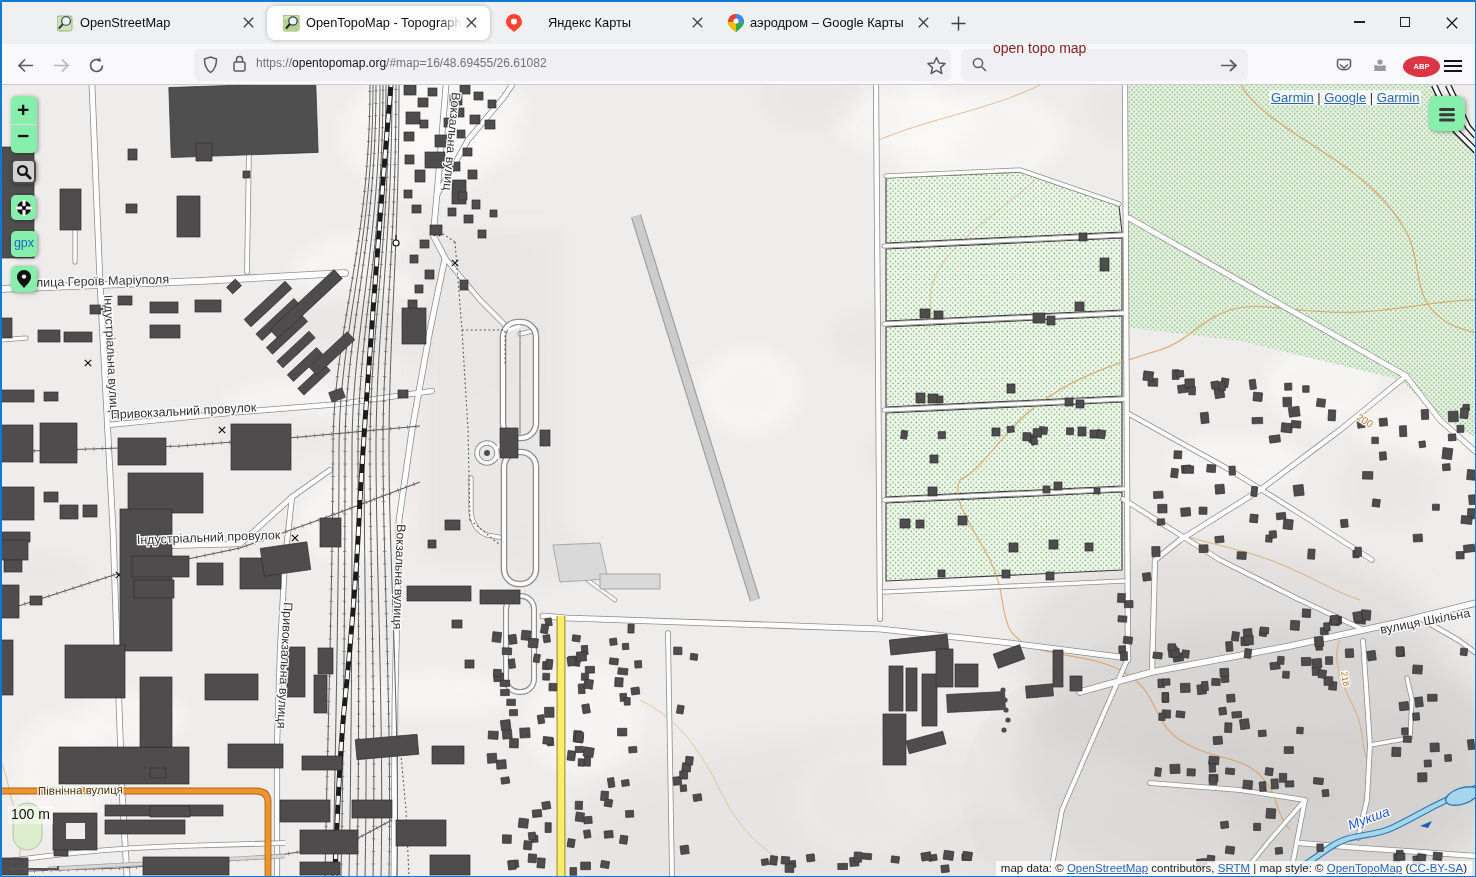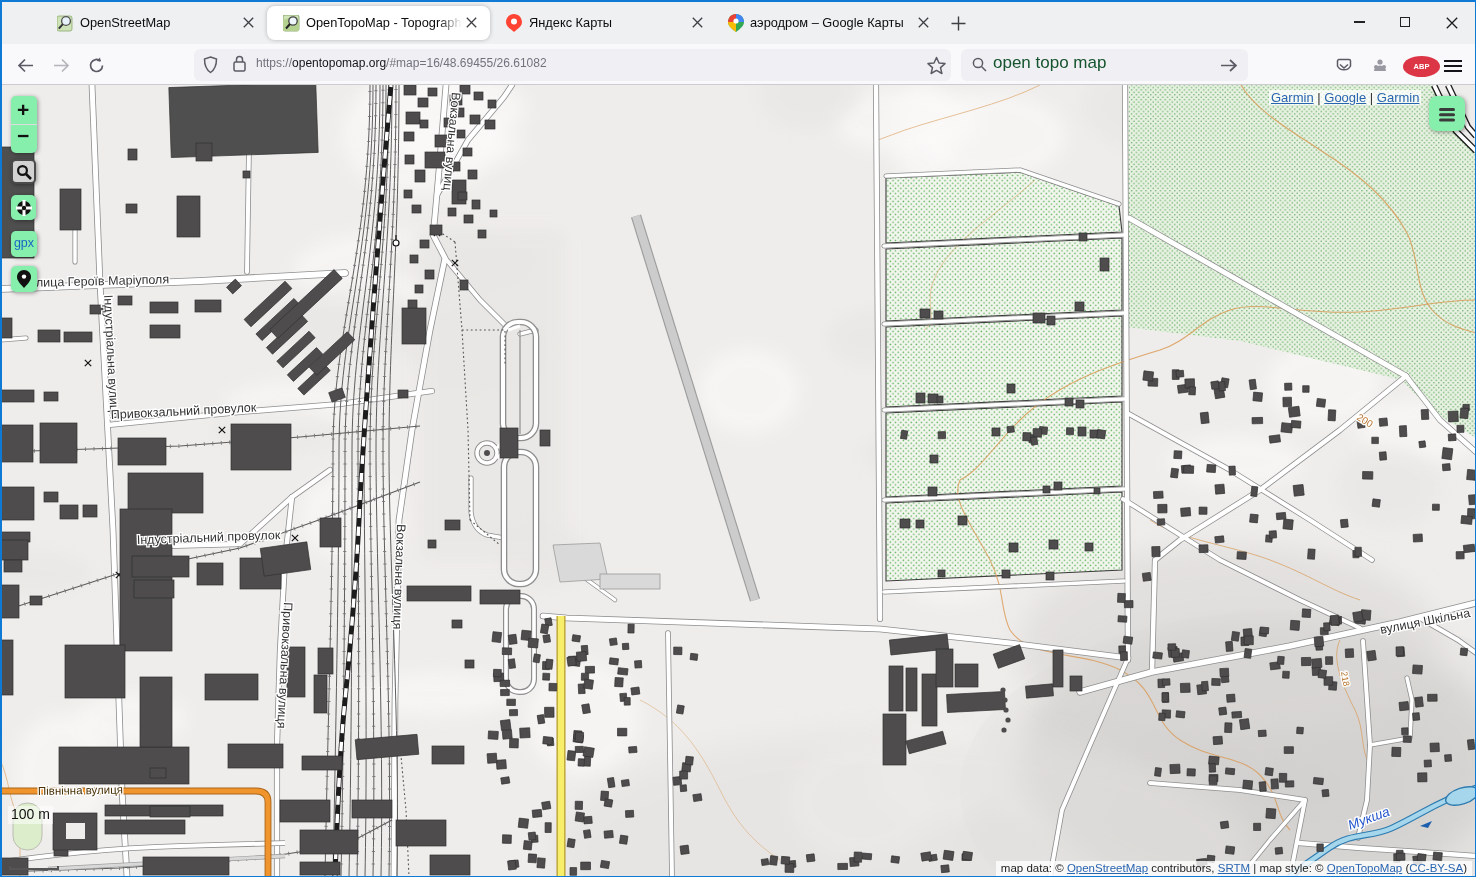--- a/index.html
+++ b/index.html
@@ -767,21 +767,21 @@
   </svg>
 <div class="abs tabtitle" style="left:306px;top:15px;z-index:2;width:156px;overflow:hidden;-webkit-mask-image:linear-gradient(90deg,#000 85%,transparent)">OpenTopoMap - Topographische</div>
 <svg class="abs" style="left:466px;top:17px;z-index:2" width="11" height="11" viewBox="0 0 11 11">
     <path d="M0.8,0.8 L10.2,10.2 M0.8,10.2 L10.2,0.8" stroke="#3f3f44" stroke-width="1.3"></path>
   </svg>
 
 <svg class="abs" style="left:506px;top:14px" width="16" height="18" viewBox="0 0 16 18">
     <path d="M8,0 C12.4,0 16,3.6 16,8 C16,11 14,13.6 11.2,15.2 L8,18 L4.8,15.2 C2,13.6 0,11 0,8 C0,3.6 3.6,0 8,0 z" fill="#f43"></path>
     <circle cx="8" cy="7.6" r="3" fill="#fff"></circle>
   </svg>
-<div class="abs tabtitle" style="left:529px;top:15px">Яндекс Карты</div>
+<div class="abs tabtitle" style="left:548px;top:15px">Яндекс Карты</div>
 <svg class="abs" style="left:692px;top:17px" width="11" height="11" viewBox="0 0 11 11">
     <path d="M0.8,0.8 L10.2,10.2 M0.8,10.2 L10.2,0.8" stroke="#3f3f44" stroke-width="1.3"></path>
   </svg>
 
 <svg class="abs" style="left:728px;top:14px" width="16" height="18" viewBox="0 0 16 18">
     <path d="M8,0 C12.4,0 16,3.6 16,8 C16,11 13.6,14 8,18 C2.4,14 0,11 0,8 C0,3.6 3.6,0 8,0 z" fill="#34a853"></path>
     <path d="M8,0 C12.4,0 16,3.6 16,8 L8,8 z" fill="#4285f4"></path>
     <path d="M8,0 C3.6,0 0,3.6 0,8 L8,8 z" fill="#ea4335"></path>
     <path d="M0,8 C0,11 2.4,14 8,18 L8,8 z" fill="#fbbc04"></path>
     <circle cx="8" cy="7" r="2.6" fill="#fff"></circle>
@@ -820,21 +820,21 @@
   </svg>
 <div class="abs" style="left:256px;top:55.5px;font-size:12px;color:#72727e">https://<span style="color:#15141a">opentopomap.org</span>/#map=16/48.69455/26.61082</div>
 <svg class="abs" style="left:927px;top:56px" width="19" height="19" viewBox="0 0 19 19">
     <path d="M9.5,1.5 L12,7 L18,7.6 L13.5,11.6 L14.9,17.5 L9.5,14.4 L4.1,17.5 L5.5,11.6 L1,7.6 L7,7 z" fill="none" stroke="#5b5b66" stroke-width="1.5" stroke-linejoin="round"></path>
   </svg>
 <div class="abs field" style="left:961px;top:49px;width:287px;height:32px"></div>
 <svg class="abs" style="left:972px;top:57px" width="15" height="15" viewBox="0 0 15 15">
     <circle cx="6" cy="6" r="4.6" fill="none" stroke="#5b5b66" stroke-width="1.5"></circle>
     <line x1="9.5" y1="9.5" x2="14" y2="14" stroke="#5b5b66" stroke-width="1.5"></line>
   </svg>
-<div class="abs" style="left:993px;top:53px;font-size:17px;color:#14532d">open topo map</div>
+<div class="abs" style="left:993px;top:40px;font-size:14px;color:#7f1d1d">open topo map</div>
 <svg class="abs" style="left:1220px;top:57px" width="18" height="17" viewBox="0 0 18 17">
     <path d="M1,8.5 L16,8.5 M10,3 L16,8.5 L10,14" stroke="#5b5b66" stroke-width="1.7" fill="none"></path>
   </svg>
 <svg class="abs" style="left:1336px;top:58px" width="16" height="16" viewBox="0 0 16 16">
     <path d="M1.5,3 a1.5,1.5 0 0 1 1.5,-1.5 h10 a1.5,1.5 0 0 1 1.5,1.5 v5 a7,6 0 0 1 -13,0 z" fill="none" stroke="#5b5b66" stroke-width="1.5"></path>
     <path d="M4,6.5 L8,10 L12,6.5" fill="none" stroke="#5b5b66" stroke-width="1.5"></path>
   </svg>
 <svg class="abs" style="left:1372px;top:58px" width="16" height="16" viewBox="0 0 16 16">
     <circle cx="8" cy="4" r="2.6" fill="#9999a2"></circle>
     <path d="M2,13 a6,5.4 0 0 1 12,0 z" fill="#9999a2"></path>

